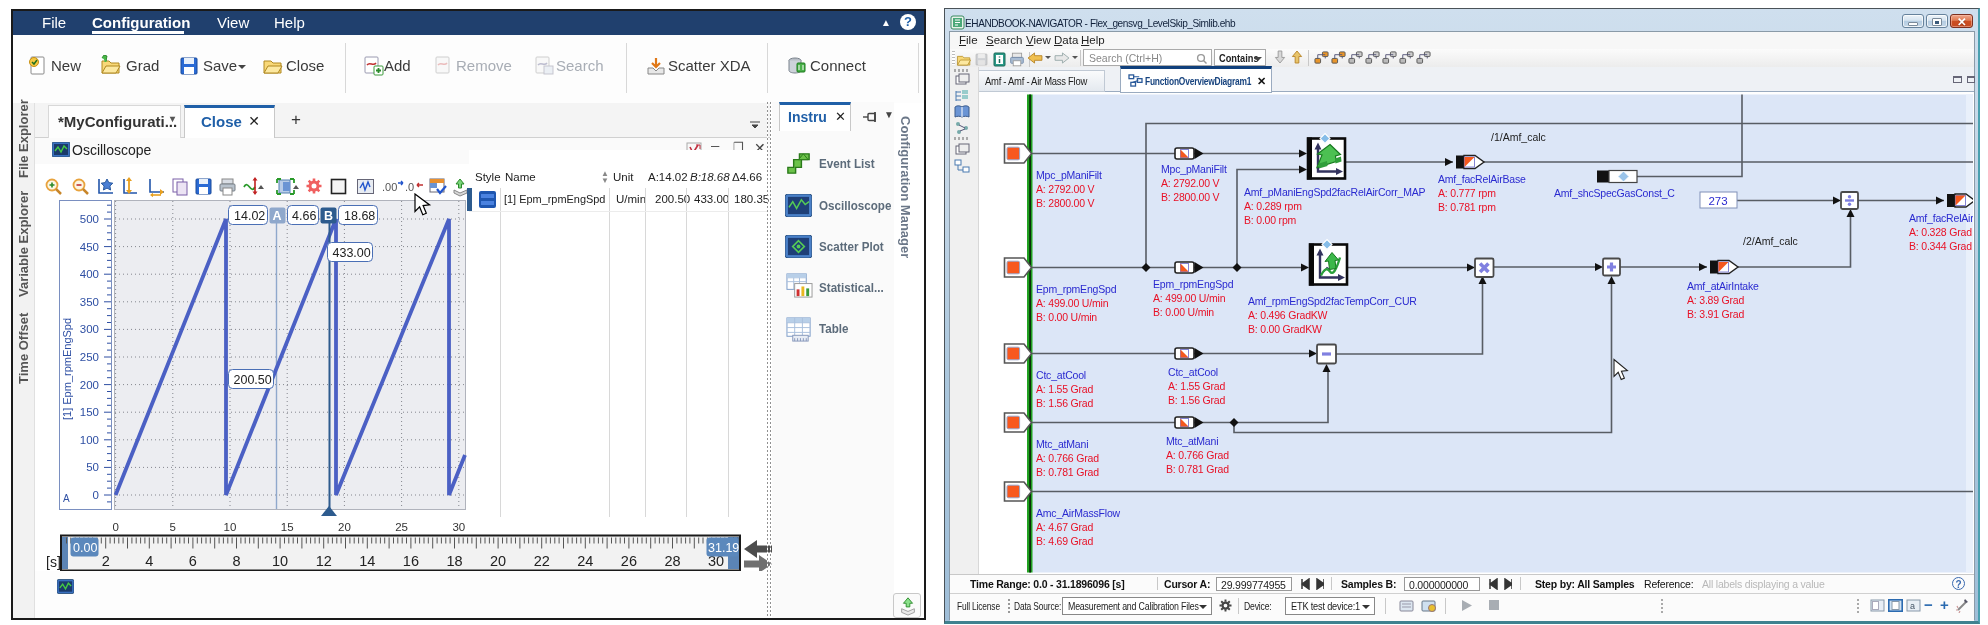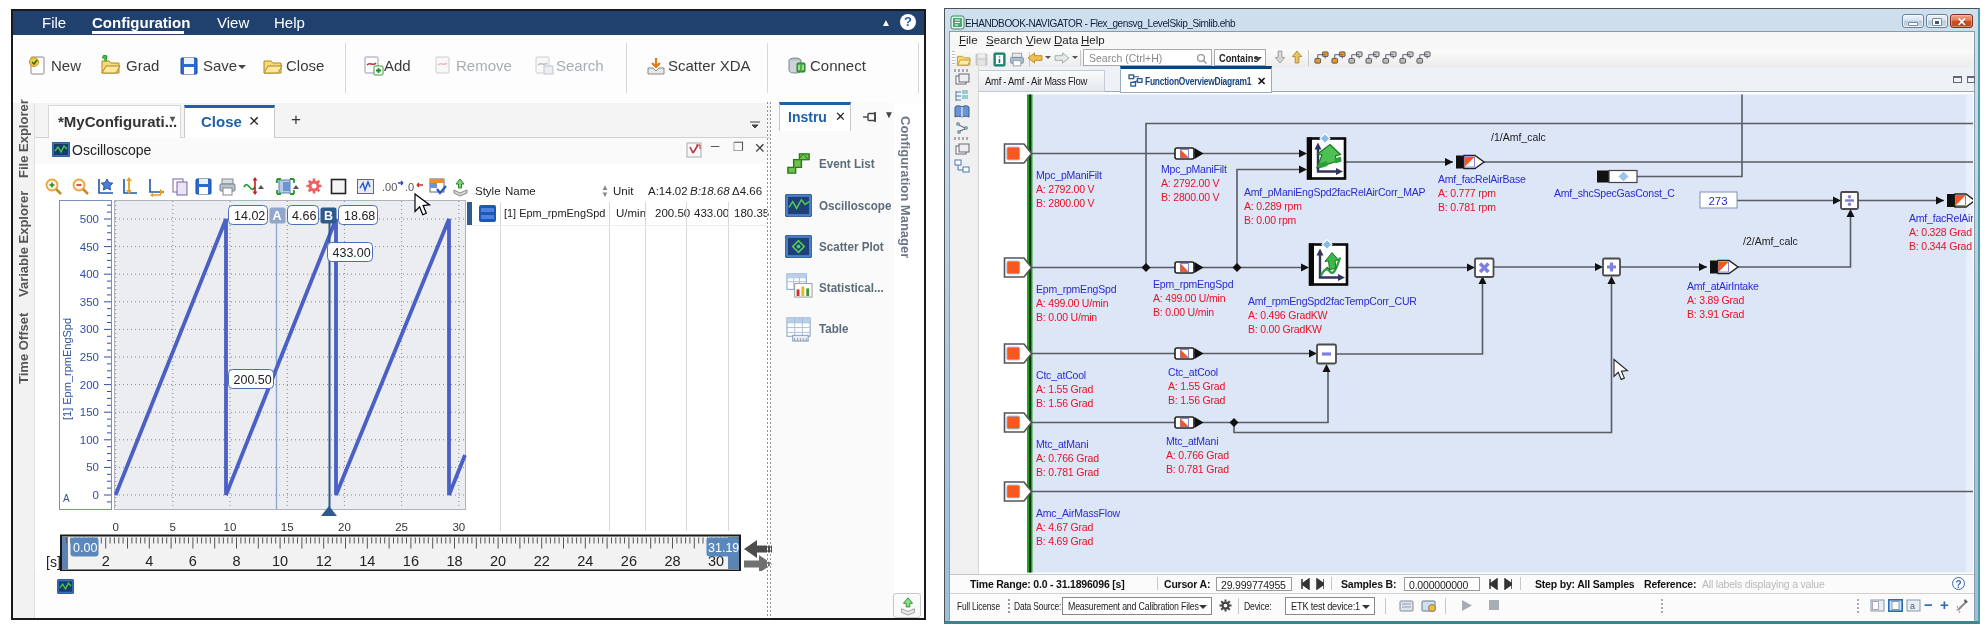--- a/index.html
+++ b/index.html
@@ -487,21 +487,21 @@
         <path d="M3 9l3-4 3 5 3-6 3 3" stroke="#44cc44" stroke-width="1.4" fill="none"></path>
       </svg>
   </div>
   <div style="position:absolute;left:766px;top:524px;width:1px;height:83px;background:repeating-linear-gradient(#909090 0 2px,#fff 2px 4px);"></div>
   <div style="position:absolute;left:769px;top:524px;width:1px;height:83px;background:repeating-linear-gradient(#909090 0 2px,#fff 2px 4px);"></div>
   <svg class="abs" style="left:768px;top:566px;" width="14" height="20" viewBox="0 0 14 20">
       <path d="M4 2h6v7H4z" fill="none" stroke="#333" stroke-width="1.5"></path>
       <path d="M2 9h10M7 9v9" stroke="#333" stroke-width="1.5"></path>
     </svg>
 
-  <div id="ltable" style="position:absolute;left:456px;top:153px;width:299px;height:367px;background:#fff;font-size:11.5px;color:#222;">
+  <div id="ltable" style="position:absolute;left:456px;top:139px;width:299px;height:367px;background:#fff;font-size:11.5px;color:#222;">
     <span style="position:absolute;left:6px;top:21px;">Style</span>
     <span style="position:absolute;left:36px;top:21px;">Name</span>
     <span style="position:absolute;left:132px;top:20px;font-size:8px;color:#888;line-height:7px;">▲<br>▼</span>
     <span style="position:absolute;left:144px;top:21px;">Unit</span>
     <span style="position:absolute;left:179px;top:21px;">A:14.02</span>
     <span style="position:absolute;left:221px;top:21px;font-style:italic;">B:18.68</span>
     <span style="position:absolute;left:263px;top:21px;">Δ4.66</span>
     <div style="position:absolute;left:-2px;top:38px;width:5px;height:23px;background:#2d5b8e;"></div>
     <div style="position:absolute;left:10px;top:41px;width:17px;height:17px;background:#1e56b0;border-radius:2px;">
         <div style="position:absolute;left:2px;top:3px;width:13px;height:4px;background:#4a82e0;"></div>
@@ -915,21 +915,21 @@
         <span style="position:absolute;left:391px;top:3px;font-weight:bold;color:#111;white-space:nowrap;">Samples B:</span>
         <div style="position:absolute;left:454px;top:2px;width:76px;height:14px;background:#fff;border:1px solid #999;font-size:10.5px;">
           <span style="position:absolute;left:4px;top:1px;text-align:center;">0.000000000</span>
         </div>
         <svg style="position:absolute;left:536px;top:3px;" width="26" height="12" viewBox="0 0 26 12">
           <path d="M8 1v10M8 6L15 1v10z" fill="#333" stroke="#333" stroke-width="1.5" transform="translate(-4 0)"></path>
           <path d="M16 1v10M16 6l7-5v10z" fill="#333" stroke="#333" stroke-width="1.5" transform="translate(10 0) scale(-1 1) translate(-32 0)"></path>
         </svg>
         <div class="vsep" style="left:570px;top:2px;height:13px;"></div>
         <span style="position:absolute;left:585px;top:3px;font-weight:bold;color:#111;white-space:nowrap;">Step by: All Samples</span>
-        <span style="position:absolute;left:694px;top:3px;font-weight:bold;color:#111;white-space:nowrap;">Reference:</span>
+        <span style="position:absolute;left:694px;top:3px;font-weight:normal;color:#111;white-space:nowrap;">Reference:</span>
         <span style="position:absolute;left:752px;top:3px;color:#b8b8b8;white-space:nowrap;">All labels displaying a value</span>
         <div style="position:absolute;left:1002px;top:2px;width:13px;height:13px;border-radius:50%;border:1.5px solid #3a6ab0;color:#3a6ab0;font-size:10px;font-weight:bold;text-align:center;line-height:13px;">?</div>
       </div>
 
     <div style="position:absolute;left:0;top:561px;width:100%;height:28px;background:#fbfbfb;border-top:1px solid #d0d0d0;font-size:10.5px;letter-spacing:-0.2px;color:#222;" id="rsb2">
         <span style="position:absolute;left:7px;top:6px;white-space:nowrap;display:inline-block;transform:scaleX(0.8);transform-origin:0 50%;">Full License</span>
         <div style="position:absolute;left:58px;top:5px;width:2px;height:14px;background:repeating-linear-gradient(#999 0 2px,#fbfbfb 2px 4px);"></div>
         <span style="position:absolute;left:64px;top:6px;white-space:nowrap;display:inline-block;transform:scaleX(0.8);transform-origin:0 50%;">Data Source:</span>
         <div style="position:absolute;left:112px;top:3px;width:150px;height:18px;background:#fff;border:1px solid #888;">
           <span style="position:absolute;left:5px;top:3px;font-size:10px;white-space:nowrap;display:inline-block;transform:scaleX(0.88);transform-origin:0 50%;">Measurement and Calibration Files</span>

